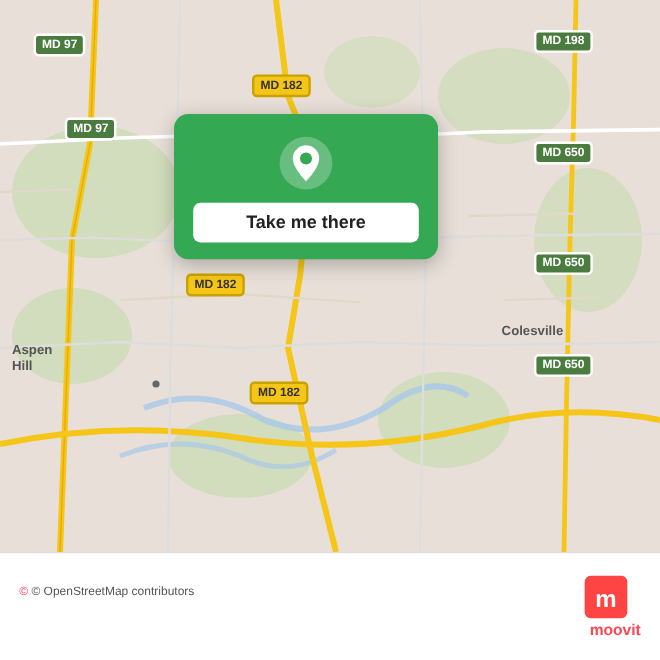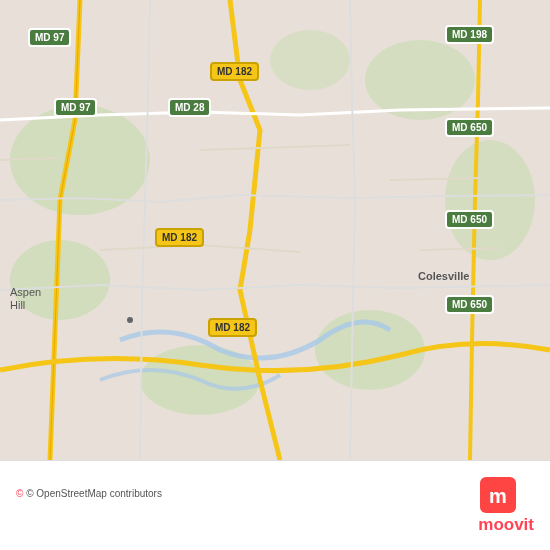--- a/index.html
+++ b/index.html
@@ -121,21 +121,21 @@
       align-items: center;
     }
 
     #moovit-icon {
       width: 36px;
       height: 36px;
       margin-bottom: 2px;
     }
 
     #moovit-text {
-      font-size: 17px;
+      font-size: 13px;
       font-weight: bold;
       color: #f45;
       margin-left: 16px;
     }
   </style>
 </head>
 <body>
 
 <div id="map-container">
   <svg id="map-svg" viewBox="0 0 550 460" xmlns="http://www.w3.org/2000/svg">
@@ -183,24 +183,33 @@
   <div class="road-badge green" style="top:98px;left:168px;">MD 28</div>
   <div class="road-badge yellow" style="top:62px;left:210px;">MD 182</div>
   <div class="road-badge yellow" style="top:228px;left:155px;">MD 182</div>
   <div class="road-badge yellow" style="top:318px;left:208px;">MD 182</div>
   <div class="road-badge green" style="top:25px;left:445px;">MD 198</div>
   <div class="road-badge green" style="top:118px;left:445px;">MD 650</div>
   <div class="road-badge green" style="top:210px;left:445px;">MD 650</div>
   <div class="road-badge green" style="top:295px;left:445px;">MD 650</div>
 
   
-  <div style="position:absolute;top:286px;left:10px;font-size:11px;color:#555;font-weight:normal;line-height:1.2;">Aspen<br>Hill</div>
+  <div style="position:absolute;top:286px;left:10px;font-size:11px;color:#555;font-weight:bold;line-height:1.2;">Aspen<br>Hill</div>
   <div style="position:absolute;top:270px;left:418px;font-size:11px;color:#555;font-weight:bold;">Colesville</div>
 
   
+  <div id="card-overlay">
+
+    <svg id="pin-icon" viewBox="0 0 46 46" xmlns="http://www.w3.org/2000/svg">
+      <circle cx="23" cy="23" r="22" fill="rgba(255,255,255,0.25)"></circle>
+      <path d="M23 8 C17 8 12 13 12 19 C12 27 23 38 23 38 C23 38 34 27 34 19 C34 13 29 8 23 8 Z" fill="white"></path>
+      <circle cx="23" cy="19" r="5" fill="#34a853"></circle>
+    </svg>
+    <button id="take-me-there-btn">Take me there</button>
+  </div>
 </div>
 
 <div id="bottom-bar">
   <div id="attribution">
     <span style="color:#f45;">©</span> <span>© OpenStreetMap contributors</span>
   </div>
   <div id="address-text">
     <br>
   </div>
 

